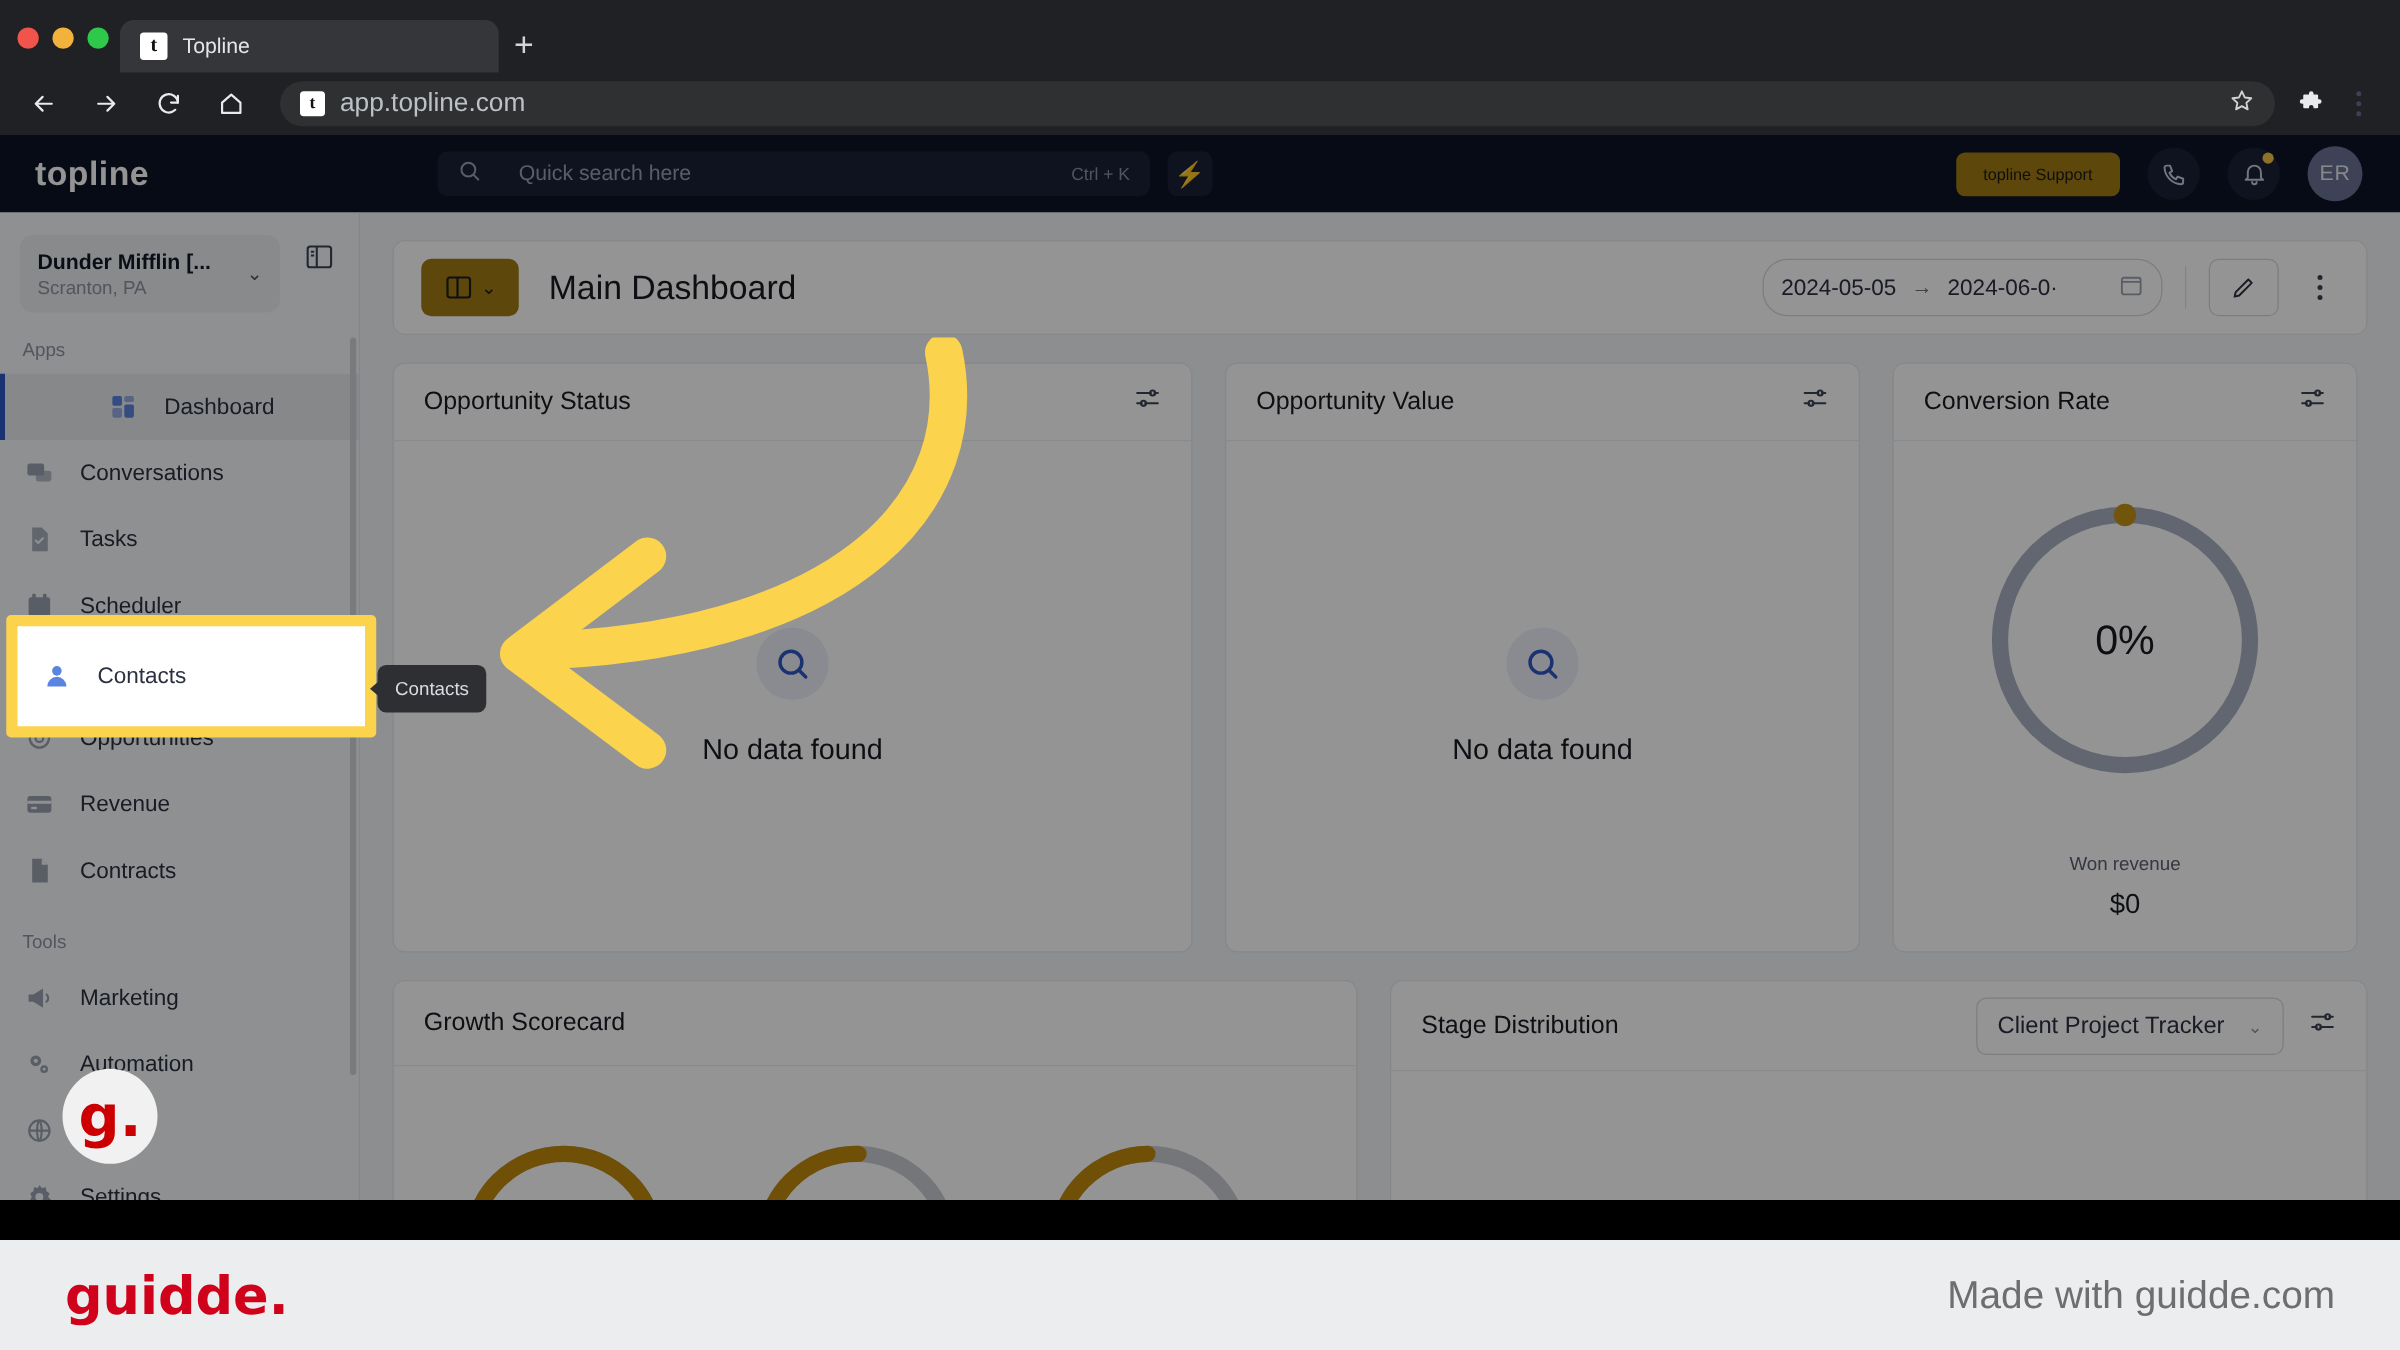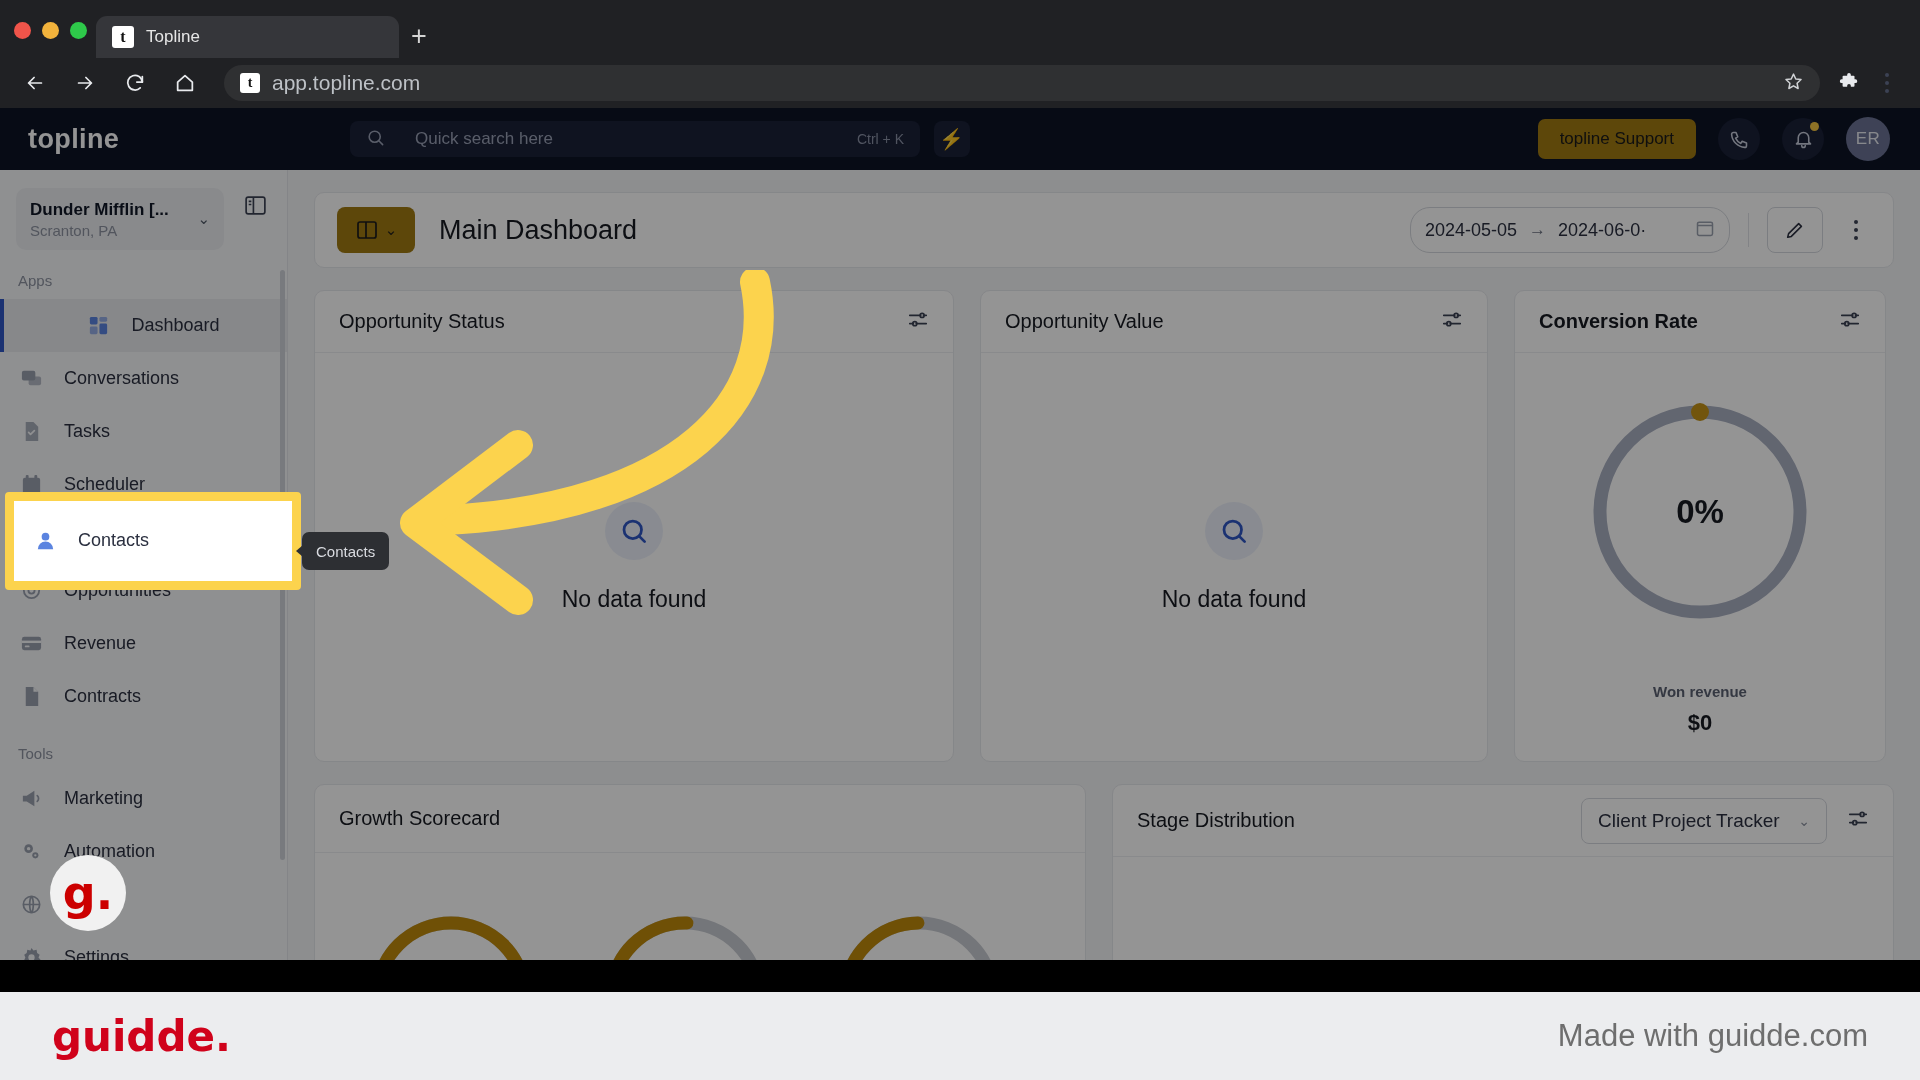--- a/index.html
+++ b/index.html
@@ -73,21 +73,21 @@
     margin-left: 62px;
   }
   .search .ph { color: #9aa1b5; font-size: 17px; flex: 1; }
   .search .kbd { color: #8b92a6; font-size: 14px; }
   .bolt {
     width: 36px; height: 36px; background: #1a2138; border-radius: 8px; margin-left: 14px;
     display: flex; align-items: center; justify-content: center; color: #f5c542; font-size: 20px;
   }
   .appbar-right { margin-left: auto; display: flex; align-items: center; gap: 22px; padding-right: 30px; }
   .support-btn {
-    background: #a07a12; color: #1a1a1a; font-size: 17px;
+    background: #a07a12; color: #1a1a1a; font-size: 13px;
     padding: 10px 22px; border-radius: 7px; border: none;
     font-family: "Liberation Sans", sans-serif;
   }
   .circ-btn {
     width: 42px; height: 42px; border-radius: 50%; background: #1a2138;
     display: flex; align-items: center; justify-content: center; position: relative;
   }
   .circ-btn svg { width: 21px; height: 21px; stroke: #c7ccdb; fill: none; stroke-width: 1.8; }
   .badge-dot { position: absolute; top: 4px; right: 5px; width: 9px; height: 9px; border-radius: 50%; background: #f5c542; }
   .avatar {
@@ -562,21 +562,21 @@
             <div class="empty-icon">
               <svg viewBox="0 0 24 24">
                   <circle cx="11" cy="11" r="7"></circle>
                   <path d="M16.5 16.5L20.5 20.5" stroke-linecap="round"></path>
                 </svg>
             </div>
             <div class="empty-text">No data found</div>
           </div>
         </div>
 
-        <div class="card" style="width:372px;height:472px;font-weight:bold;">
+        <div class="card" style="width:372px;height:472px;">
           <div class="card-head">
             <span class="card-title">Conversion Rate</span>
             <span class="card-head-right">
               <span class="sliders">
                 <svg viewBox="0 0 24 24">
                     <path d="M3 7h12M18 7h3M3 16h4M10 16h11" stroke-linecap="round"></path>
                     <circle cx="16.5" cy="7" r="2.2"></circle>
                     <circle cx="8.5" cy="16" r="2.2"></circle>
                   </svg>
               </span>

